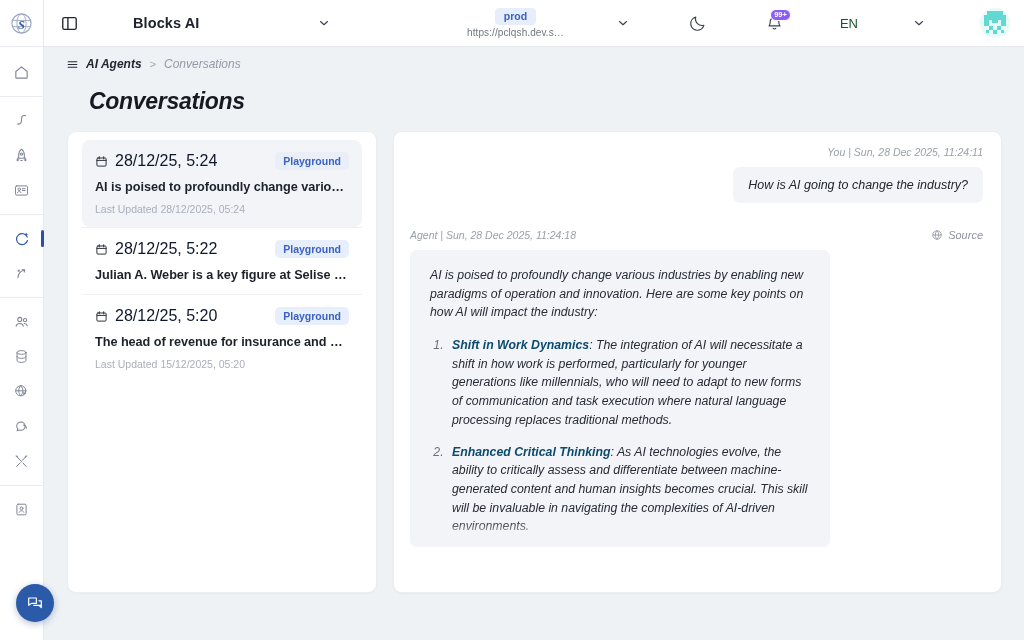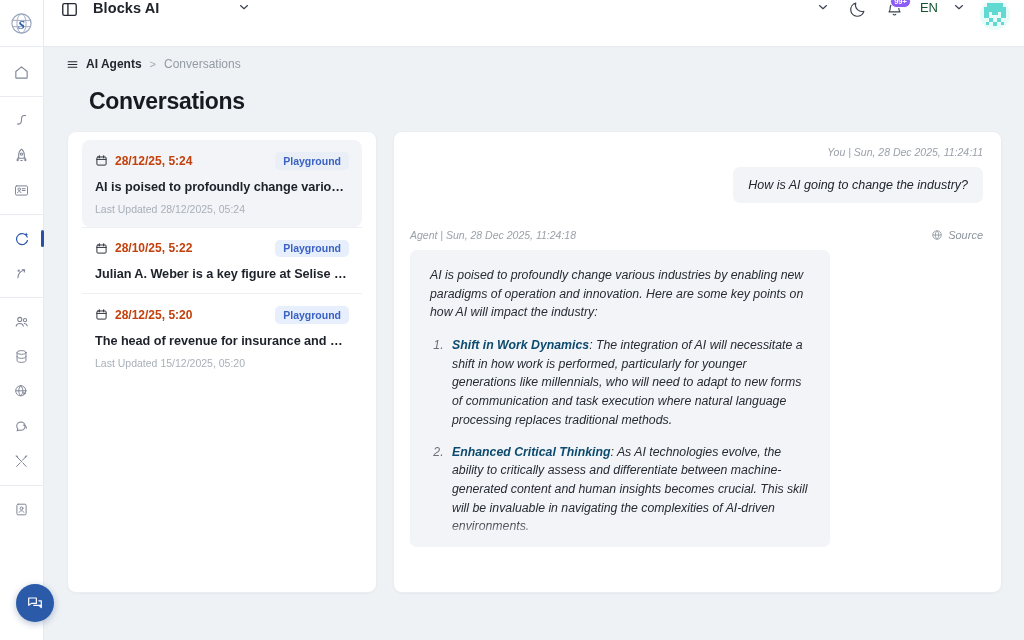--- a/index.html
+++ b/index.html
@@ -52,23 +52,24 @@
     color: #fff;
   }
 
   
   .right { flex: 1; display: flex; flex-direction: column; min-width: 0; }
 
   
   .topbar {
     height: 47px; background: #fff;
     border-bottom: 1px solid #e6eaef;
-    display: flex; align-items: flex-start;
+    display: flex; align-items: center;
     padding: 0 14px 0 16px;
     flex: 0 0 47px;
+    gap: 40px;
   }
   .panel-toggle { color: #22262e; display:flex; align-items:center; }
   .app-name {
     font-size: 14.5px; font-weight: 600; color: #20242c;
     margin-left: 14px; letter-spacing: .1px;
   }
   .chev { color: #3b4250; display: inline-flex; }
   .app-chev { margin-left: 78px; }
   .topbar-spacer { flex: 1; }
   .env-wrap { display: flex; flex-direction: column; align-items: center; line-height: 1; }
@@ -97,20 +98,21 @@
     width: 30px; height: 30px; border-radius: 50%;
     margin-left: 14px; overflow: hidden; flex: 0 0 30px;
     background: #dff6f4;
   }
 
   
   .crumbband {
     background: #eef2f5;
     padding: 10px 0 0 22px;
     flex: 0 0 auto;
+    font-style: italic;
   }
   .crumbs { display: flex; align-items: center; font-size: 12px; }
   .crumb-burger { color: #262b33; margin-right: 7px; display:flex; }
   .crumb-link { color: #232830; font-weight: 600; }
   .crumb-sep { color: #a3a9b4; margin: 0 8px; font-size: 11px; }
   .crumb-cur { color: #949aa5; }
   .page-title {
     font-size: 23px; font-weight: 700; color: #161a21;
     letter-spacing: -.3px; margin: 17px 0 0 23px;
   }
@@ -132,21 +134,21 @@
 
   
   .conv {
     margin: 0 14px; padding: 12px 13px 12px 13px;
     border-radius: 8px; position: relative;
   }
   .conv.selected { background: #f2f4f7; }
   .conv-div { height: 1px; background: #eef0f3; margin: 0 14px; }
   .conv-top { display: flex; align-items: center; }
   .conv-cal { color: #2a2f39; display: flex; margin-right: 7px; }
-  .conv-date { font-size: 12px; font-weight: 700; color: #c2410c; }
+  .conv-date { font-size: 16px; font-weight: 400; color: #0f172a; }
   .conv-tag {
     margin-left: auto;
     background: #e7eefc; color: #3a62c4;
     font-size: 10.5px; font-weight: 600;
     padding: 3.5px 8px; border-radius: 5px; line-height: 1;
   }
   .conv.selected .conv-tag { background: #eaeff7; }
   .conv-title {
     font-size: 12.7px; font-weight: 700; color: #1c212a;
     margin-top: 10px; white-space: nowrap; overflow: hidden;
@@ -314,20 +316,24 @@
       </div>
       <div class="app-name">Blocks AI</div>
       <div class="chev app-chev">
         <svg width="14" height="14" viewBox="0 0 24 24" fill="none" stroke="currentColor" stroke-width="2" stroke-linecap="round" stroke-linejoin="round">
             <path d="M6 9.5l6 5.5 6-5.5"></path>
           </svg>
       </div>
 
       <div class="topbar-spacer"></div>
 
+      <div class="env-wrap">
+        <div class="env-badge">prod</div>
+        <div class="env-url">https://pclqsh.dev.s…</div>
+      </div>
       <div class="chev ml12">
         <svg width="14" height="14" viewBox="0 0 24 24" fill="none" stroke="currentColor" stroke-width="2" stroke-linecap="round" stroke-linejoin="round">
             <path d="M6 9.5l6 5.5 6-5.5"></path>
           </svg>
       </div>
 
       <div class="topbar-btn ml18">
         <svg width="19" height="19" viewBox="0 0 24 24" fill="none" stroke="currentColor" stroke-width="1.5" stroke-linecap="round" stroke-linejoin="round">
           <path d="M20 14.2A8.3 8.3 0 0 1 9.8 4 8.4 8.4 0 1 0 20 14.2z"></path>
         </svg>
@@ -403,21 +409,21 @@
         <div class="conv-div"></div>
 
         <div class="conv">
           <div class="conv-top">
             <span class="conv-cal">
               <svg width="13" height="13" viewBox="0 0 24 24" fill="none" stroke="currentColor" stroke-width="1.8" stroke-linecap="round" stroke-linejoin="round">
                 <rect x="3.5" y="5.5" width="17" height="15" rx="2"></rect>
                 <path d="M8 3.2v4M16 3.2v4M3.5 10h17"></path>
               </svg>
             </span>
-            <span class="conv-date">28/10/25, 5:22</span>
+            <span class="conv-date">28/12/25, 5:22</span>
             <span class="conv-tag">Playground</span>
           </div>
           <div class="conv-title">Julian A. Weber is a key figure at Selise Grou…</div>
         </div>
 
         <div class="conv-div"></div>
 
         <div class="conv">
           <div class="conv-top">
             <span class="conv-cal">

